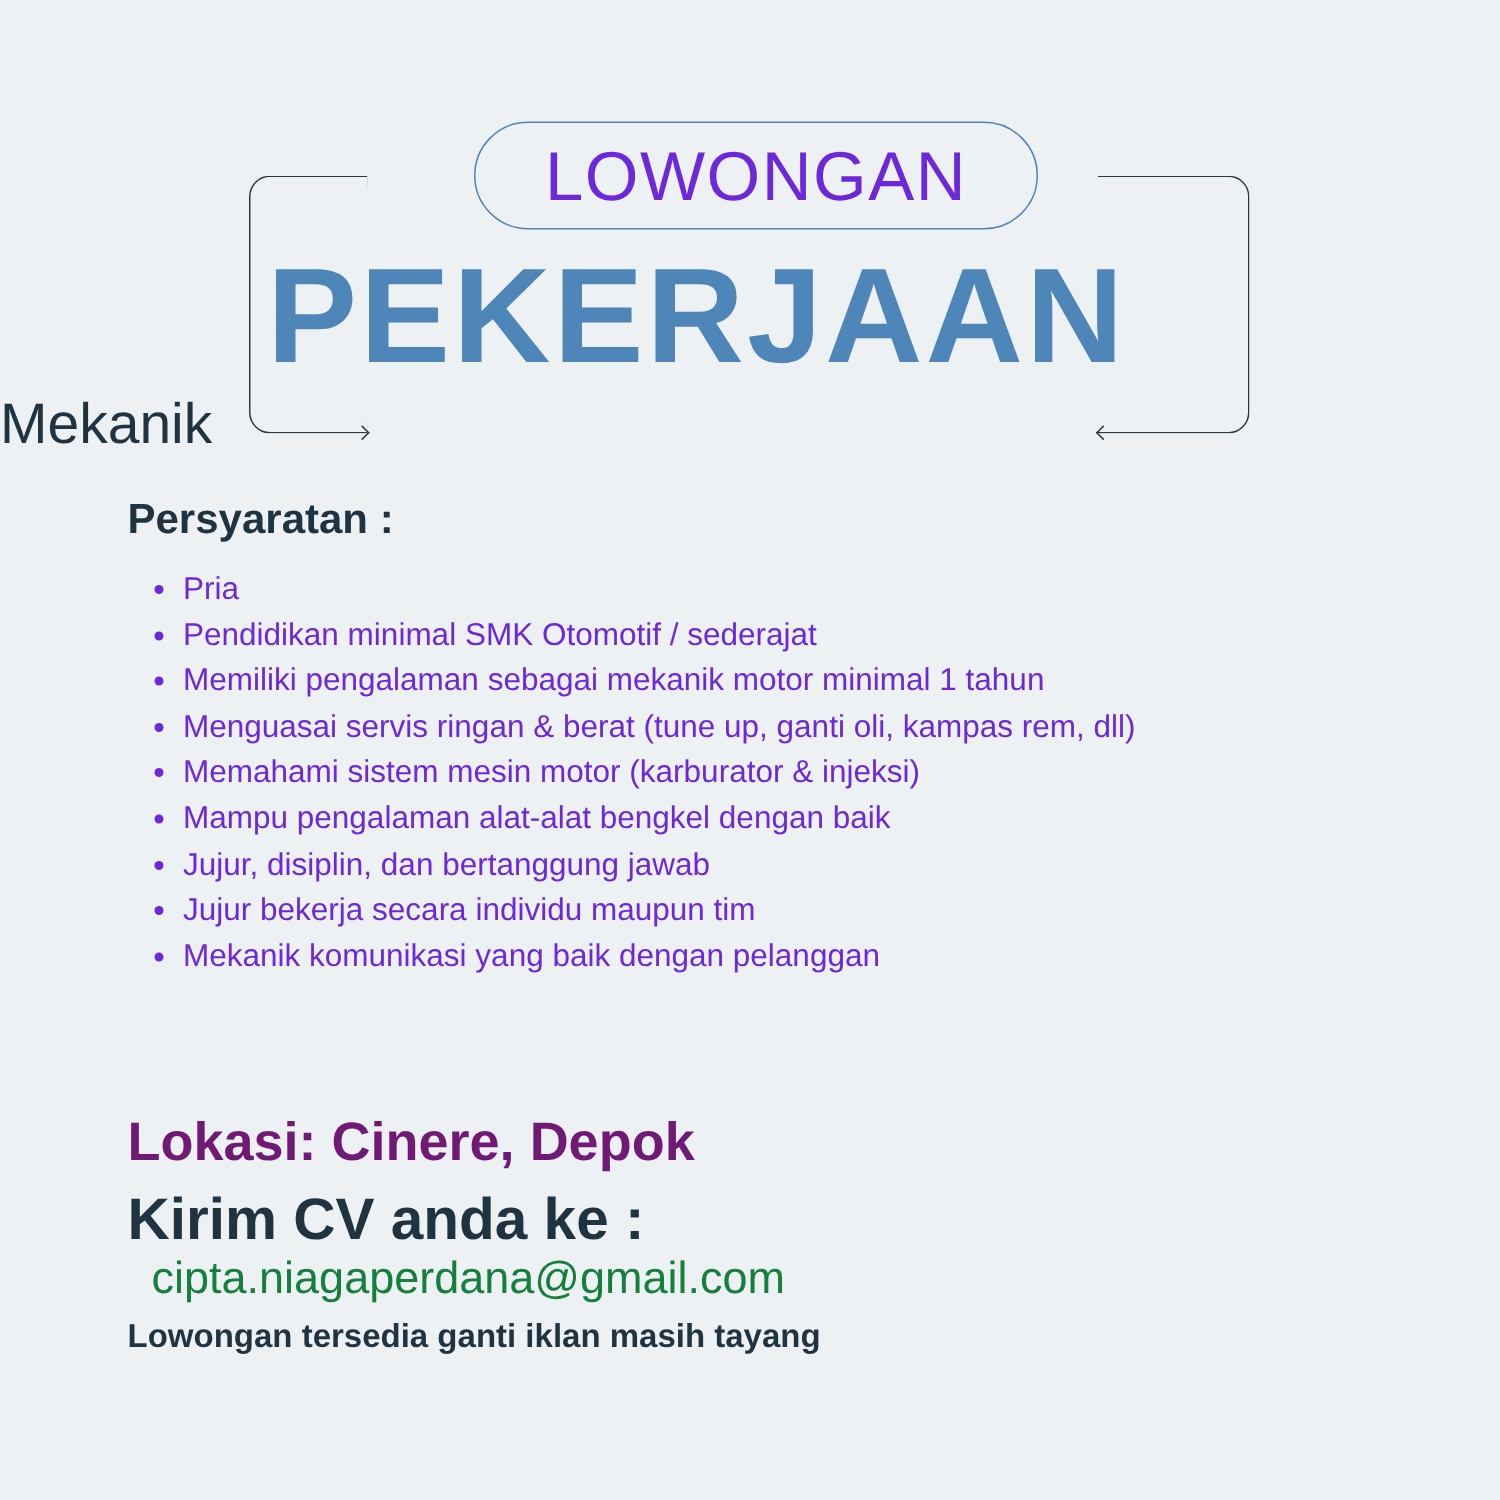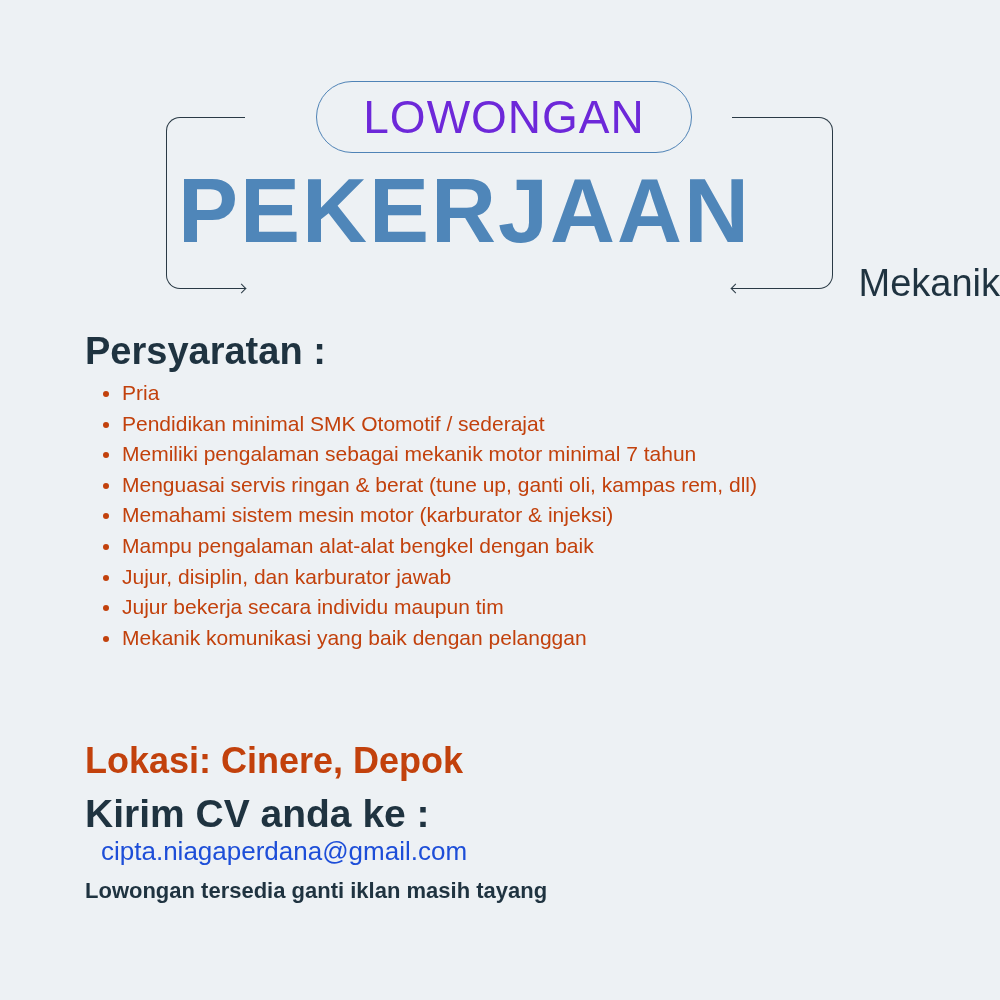--- a/index.html
+++ b/index.html
@@ -38,43 +38,43 @@
     display: flex; align-items: center; justify-content: center;
     font-size: 46px; letter-spacing: 1px; color: #6d28d9;
   }
   .title-big {
     position: absolute; left: 0; width: 929px; top: 160px;
     text-align: center; font-weight: bold; font-size: 90px;
     color: #4f86b9; letter-spacing: 2px;
   }
   .subtitle {
     position: absolute; left: 0; width: 1000px; top: 262px;
-    text-align: right; font-size: 38px; color: #1f3340;
+    text-align: left; font-size: 38px; color: #1f3340;
   }
   .section-title {
     position: absolute; left: 85px; top: 330px;
-    font-size: 38px; font-weight: bold; color: #1f3340;
+    font-size: 28px; font-weight: bold; color: #1f3340;
   }
   ul.reqs {
     position: absolute; left: 102px; top: 378px; width: 740px;
     margin: 0; padding: 0 0 0 20px;
-    font-size: 21px; line-height: 30.6px; color: #c2410c;
+    font-size: 21px; line-height: 30.6px; color: #6d28d9;
   }
   ul.reqs li { padding-left: 0; }
   .location {
     position: absolute; left: 85px; top: 740px;
-    font-size: 36px; font-weight: bold; color: #c2410c;
+    font-size: 36px; font-weight: bold; color: #701a75;
   }
   .send {
     position: absolute; left: 85px; top: 792px;
     font-size: 39px; font-weight: bold; color: #1f3340;
   }
   .email {
     position: absolute; left: 101px; top: 836px;
-    font-size: 26px; color: #1d4ed8;
+    font-size: 30px; color: #15803d;
   }
   .note {
     position: absolute; left: 85px; top: 878px;
     font-size: 22px; font-weight: bold; color: #1f3340;
   }
 </style>
 </head>
 <body>
 
 <div class="frame-left"></div>
@@ -83,25 +83,25 @@
 <div class="pill">
   <span>LOWONGAN</span>
 </div>
 <div class="title-big">PEKERJAAN</div>
 <div class="subtitle">Mekanik</div>
 
 <div class="section-title">Persyaratan :</div>
 <ul class="reqs">
   <li>Pria</li>
   <li>Pendidikan minimal SMK Otomotif / sederajat</li>
-  <li>Memiliki pengalaman sebagai mekanik motor minimal 7 tahun</li>
+  <li>Memiliki pengalaman sebagai mekanik motor minimal 1 tahun</li>
   <li>Menguasai servis ringan &amp; berat (tune up, ganti oli, kampas rem, dll)</li>
   <li>Memahami sistem mesin motor (karburator &amp; injeksi)</li>
   <li>Mampu pengalaman alat-alat bengkel dengan baik</li>
-  <li>Jujur, disiplin, dan karburator jawab</li>
+  <li>Jujur, disiplin, dan bertanggung jawab</li>
   <li>Jujur bekerja secara individu maupun tim</li>
   <li>Mekanik komunikasi yang baik dengan pelanggan</li>
 </ul>
 
 <div class="location">Lokasi: Cinere, Depok</div>
 <div class="send">Kirim CV anda ke :</div>
 <div class="email">cipta.niagaperdana@gmail.com</div>
 <div class="note">Lowongan tersedia ganti iklan masih tayang</div>
 
 </body></html>

